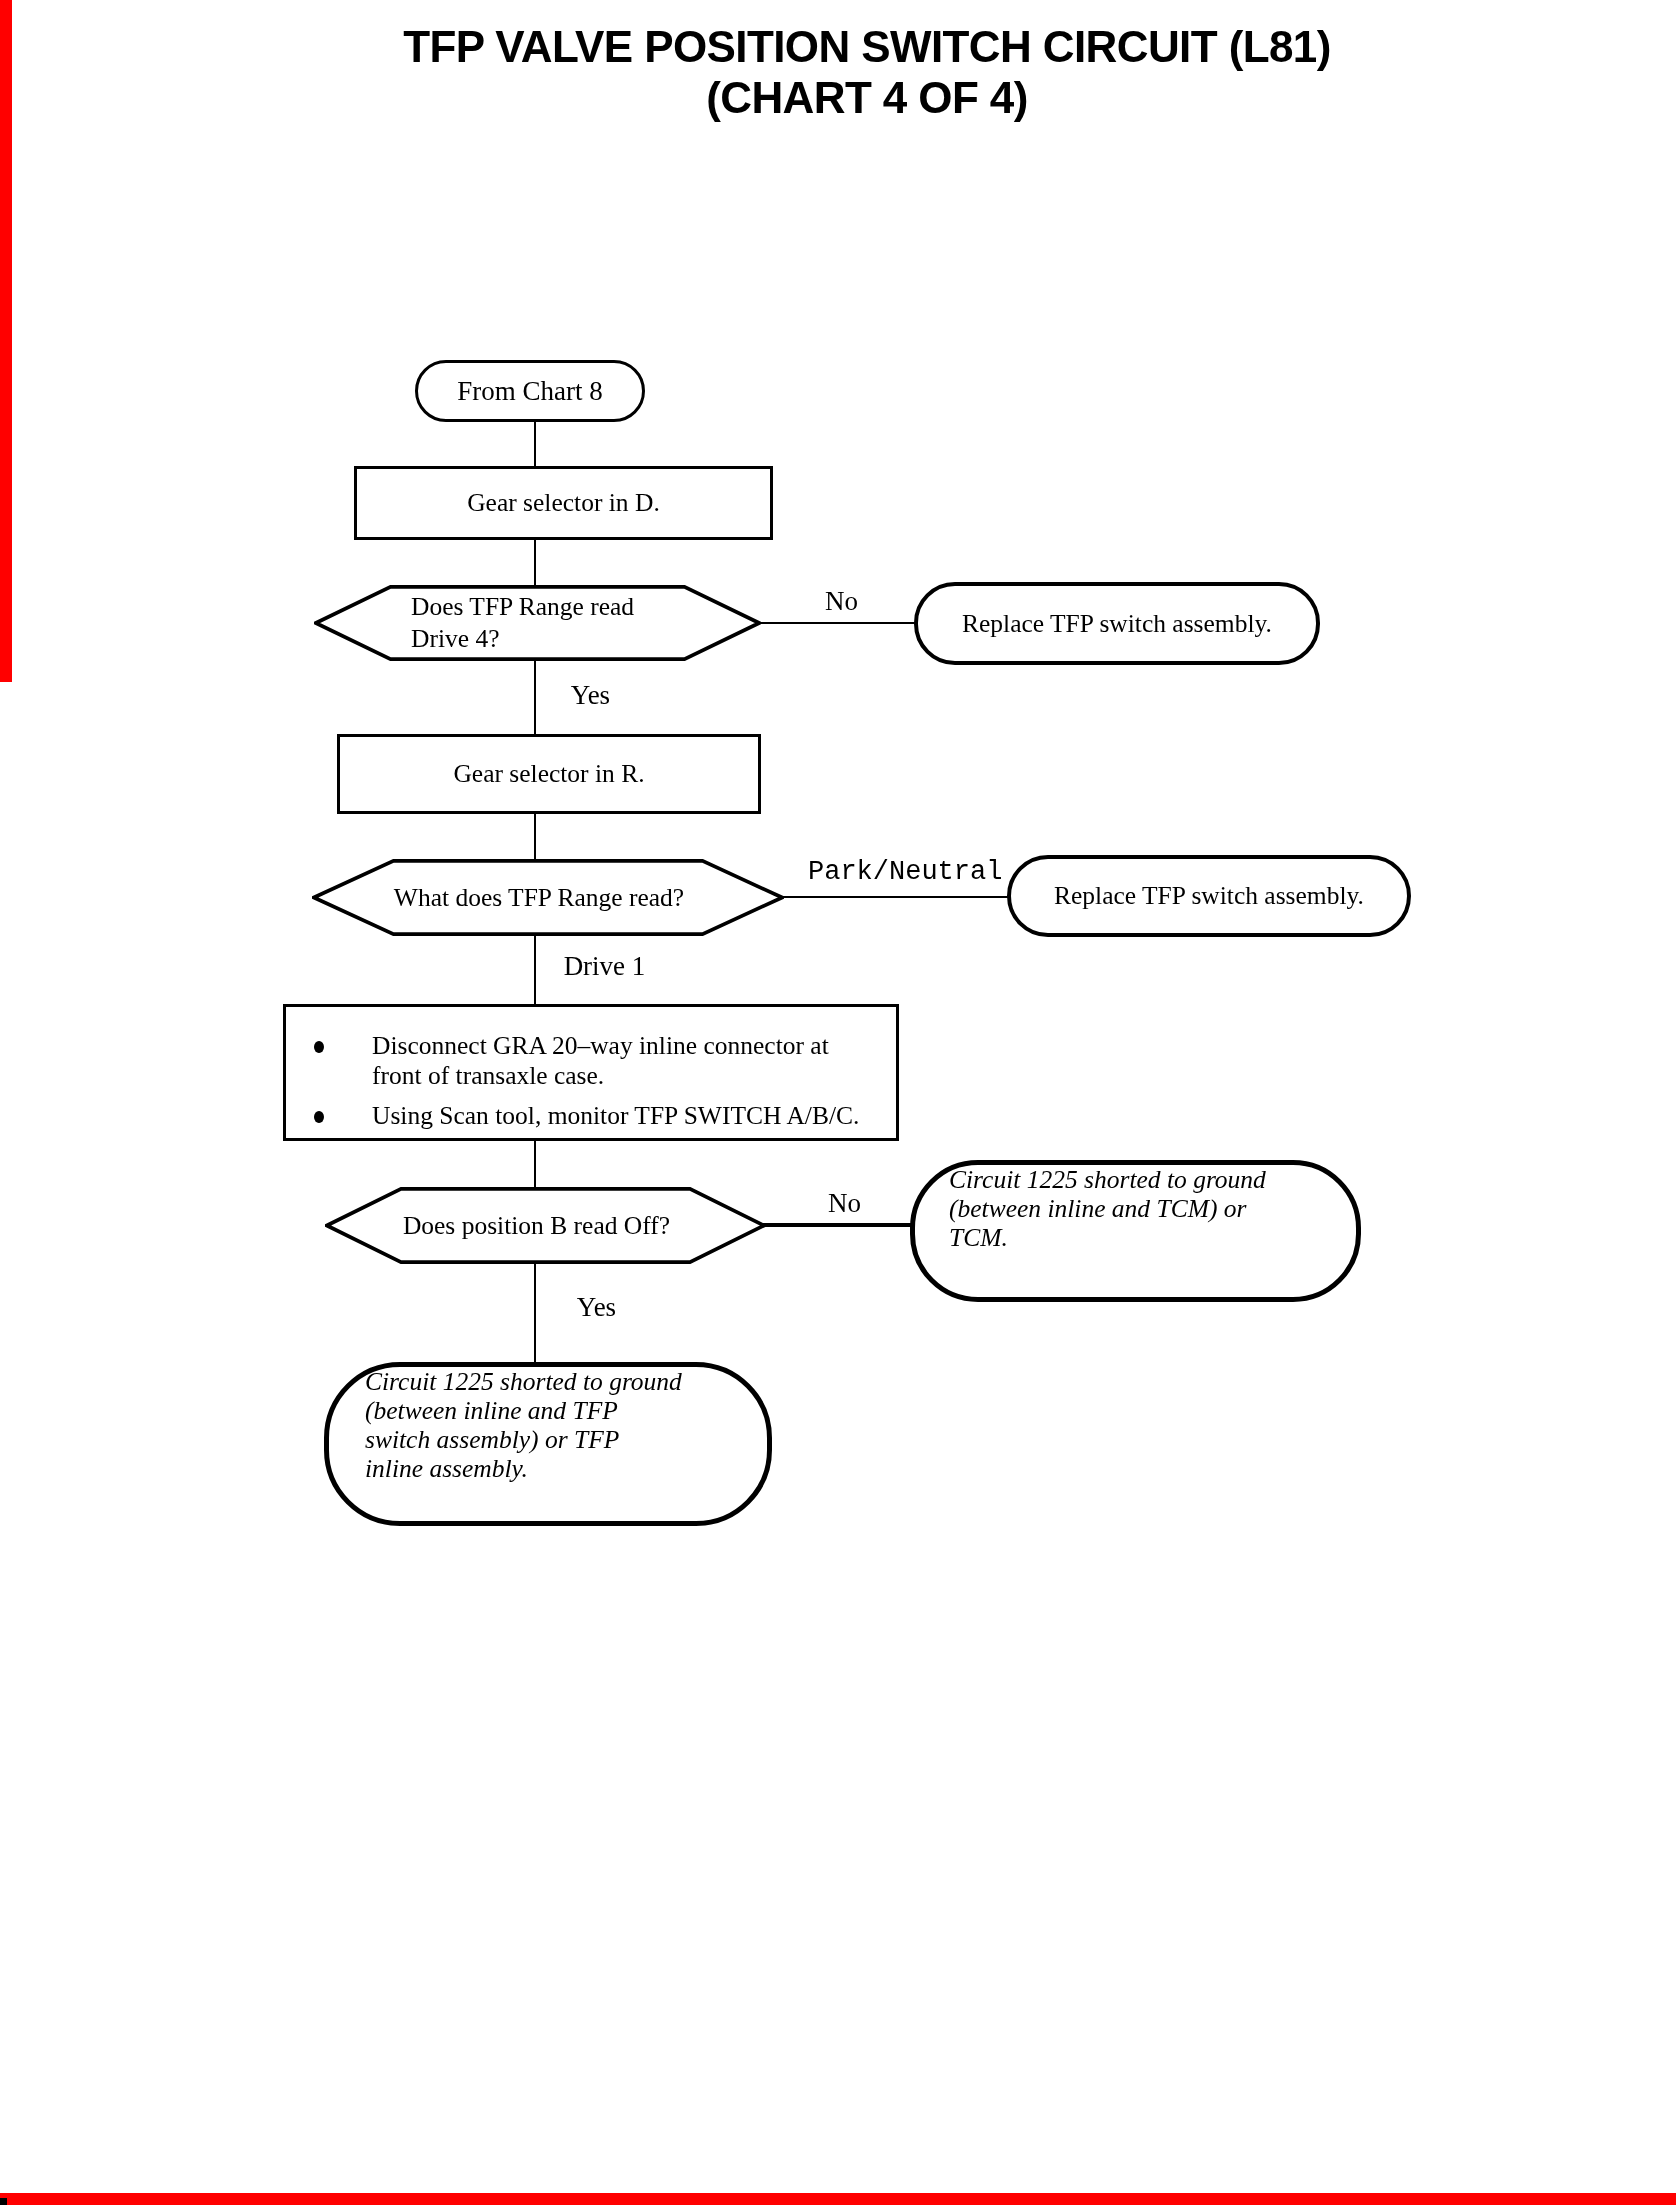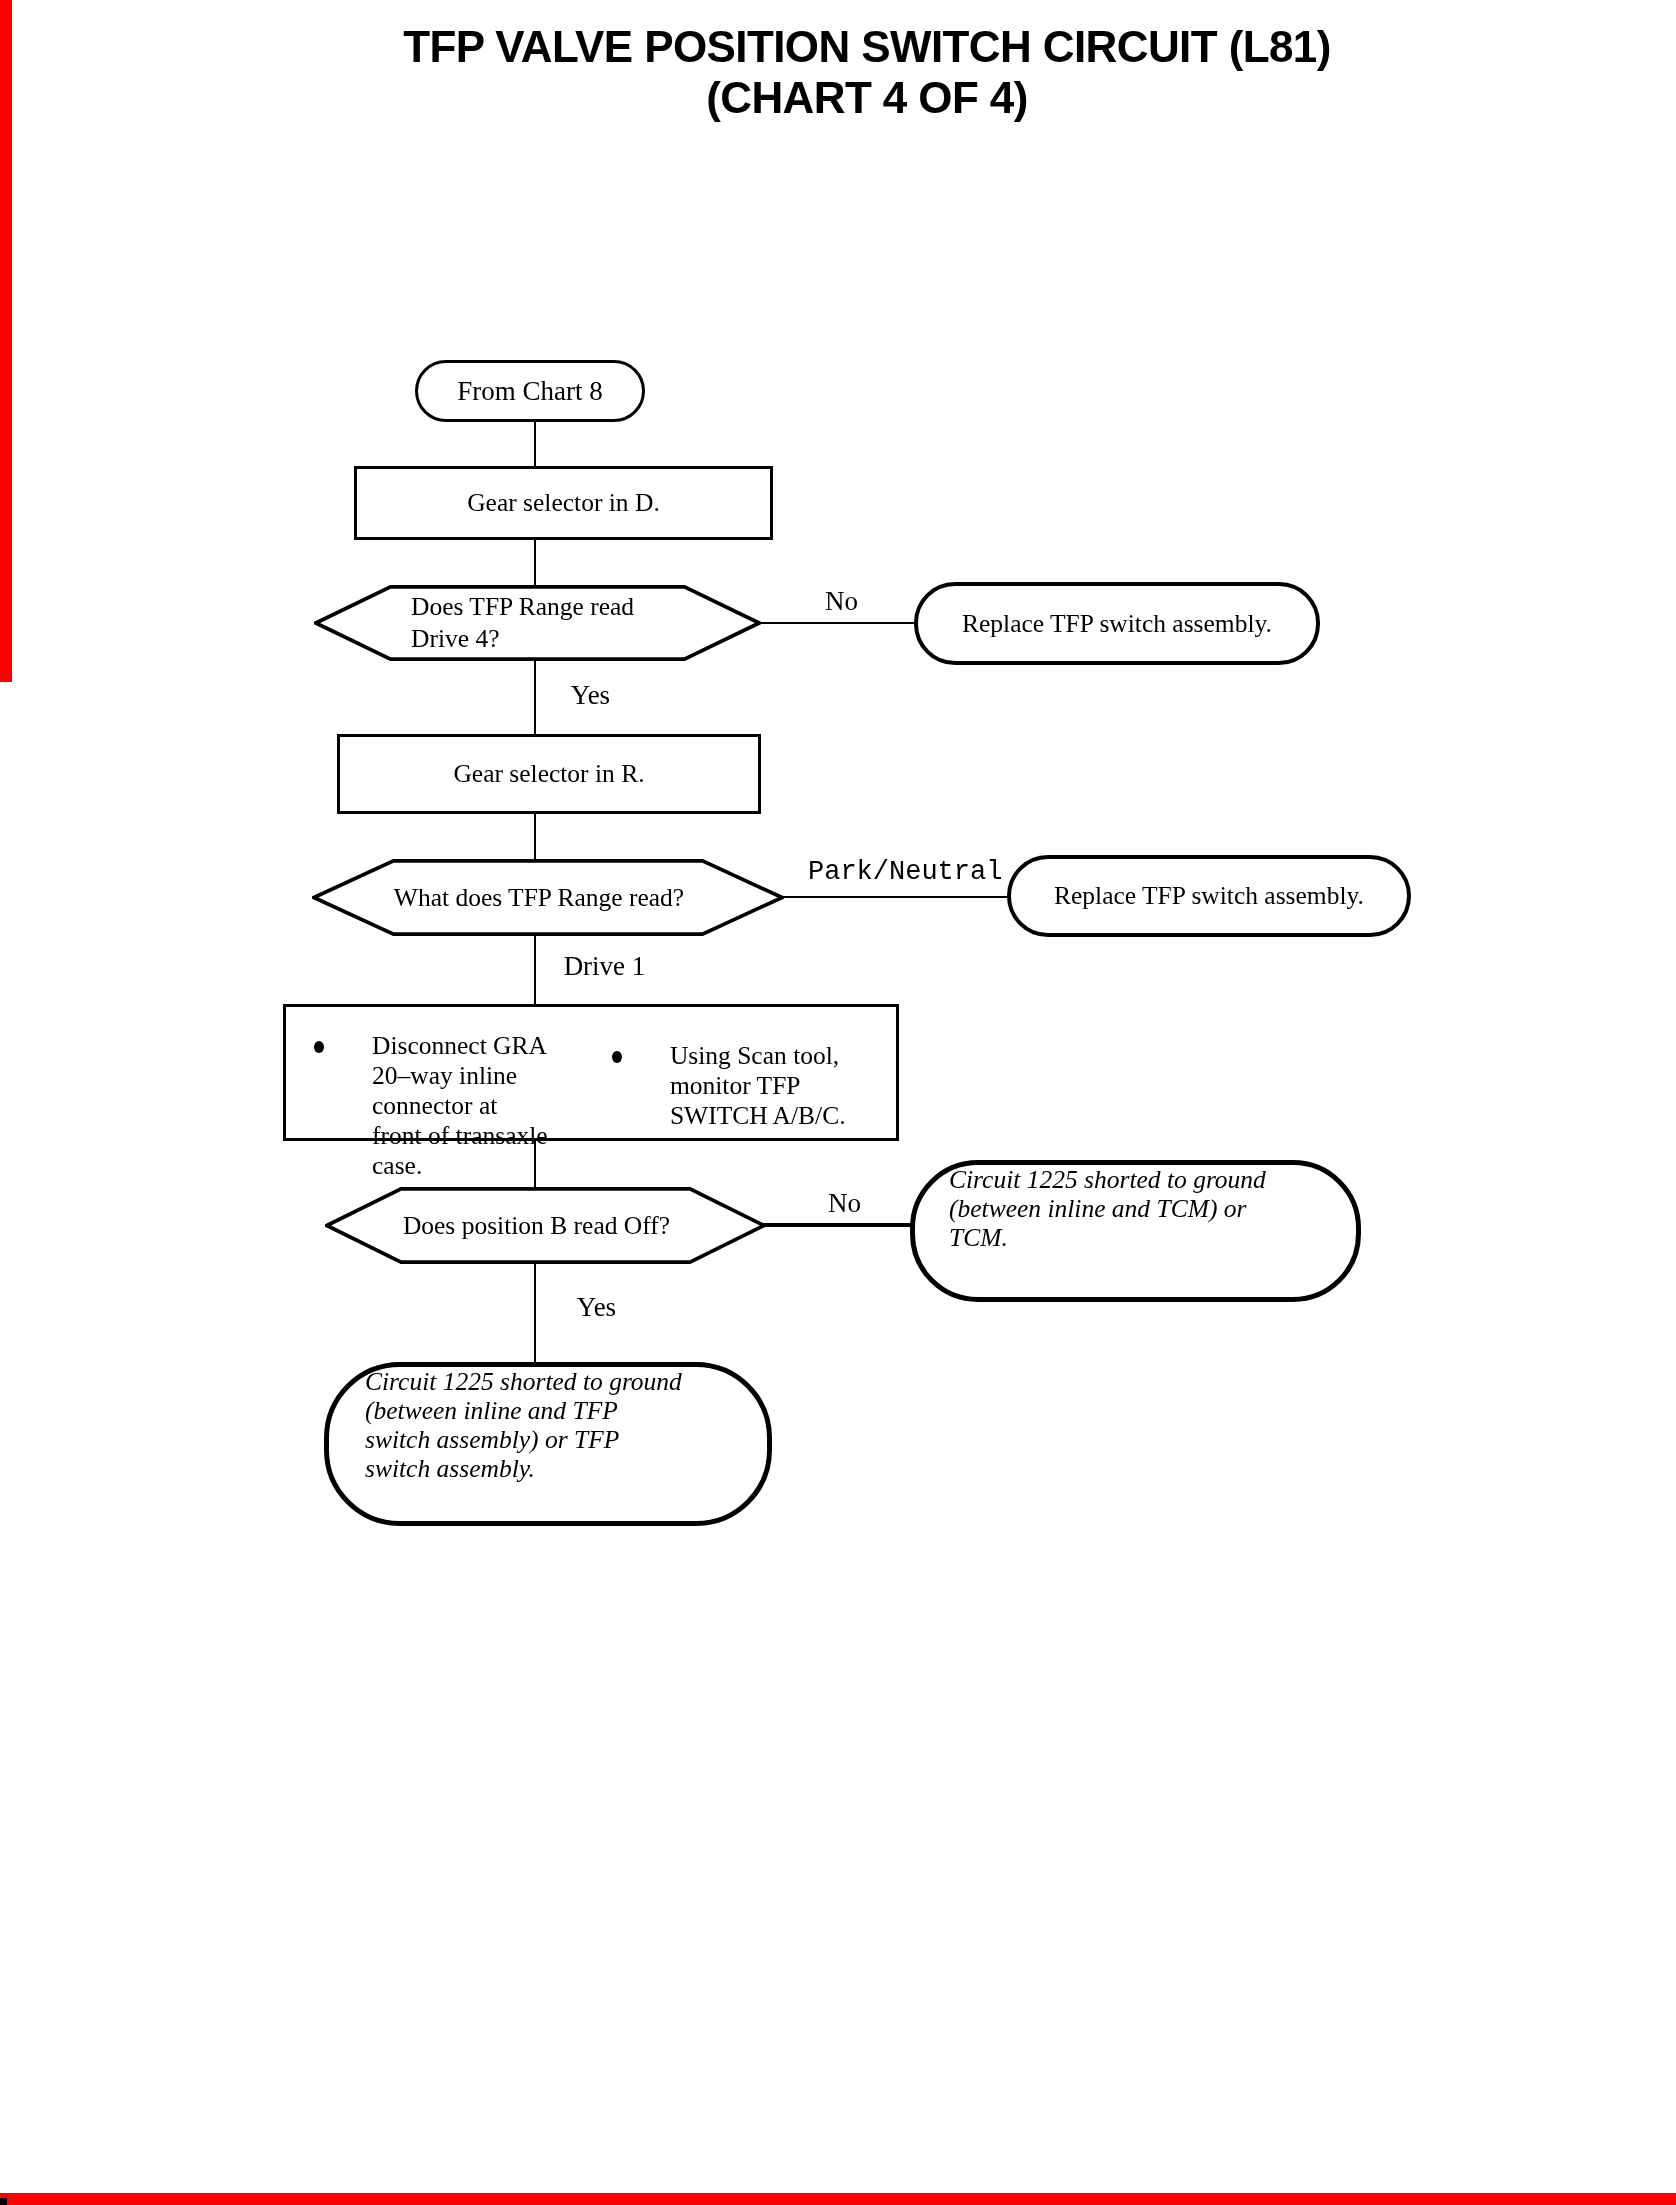--- a/index.html
+++ b/index.html
@@ -107,21 +107,21 @@
     position: absolute;
     font-size: 27px;
     line-height: 29px;
     text-align: center;
   }
 
   
   .bullets {
     justify-content: flex-start;
     align-items: stretch;
-    flex-direction: row;
+    flex-direction: column;
     text-align: left;
     padding: 24px 0 0 0;
   }
   .bullet-row {
     position: relative;
     padding-left: 86px;
     line-height: 30px;
     font-size: 25.5px;
   }
   .bullet-row .dot {
@@ -225,17 +225,17 @@
   <div class="shape terminator multiline" style="left:910px; top:1160px; width:451px; height:142px; border-width:5.5px; border-radius:68px; padding-left:34px;">
     <div>Circuit 1225 shorted to ground</div>
     <div>(between inline and TCM) or</div>
     <div>TCM.</div>
   </div>
 
   <div class="shape terminator multiline" style="left:324px; top:1362px; width:448px; height:164px; border-width:5.5px; border-radius:76px; padding-left:36px;">
     <div>Circuit 1225 shorted to ground</div>
     <div>(between inline and TFP</div>
     <div>switch assembly) or TFP</div>
-    <div>switch assembly.</div>
+    <div>inline assembly.</div>
   </div>
 
 </div>
 
 
 </body></html>

